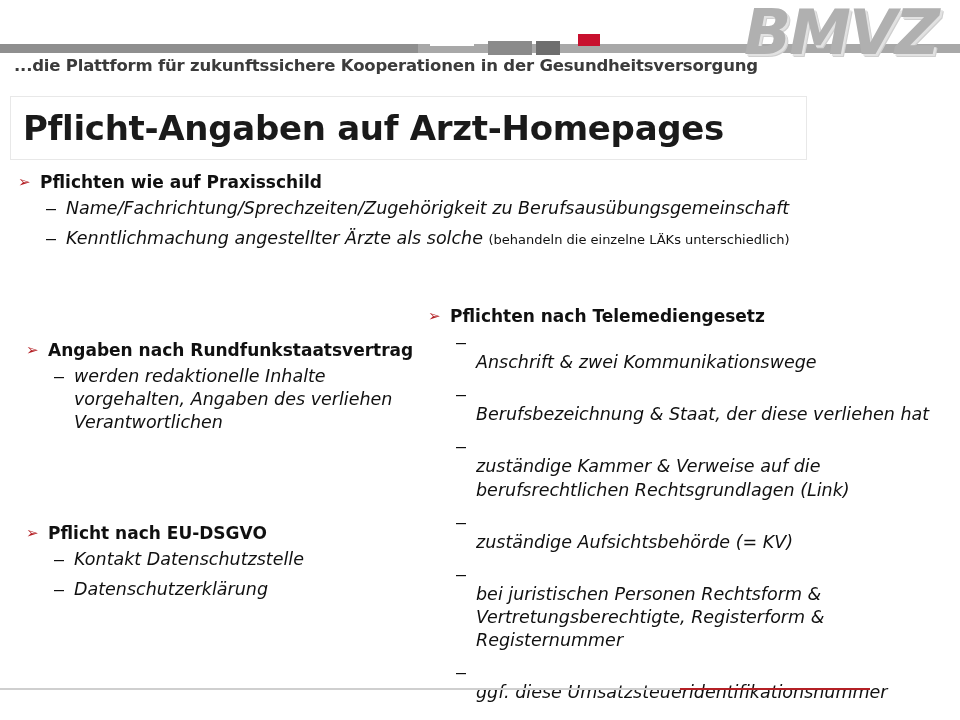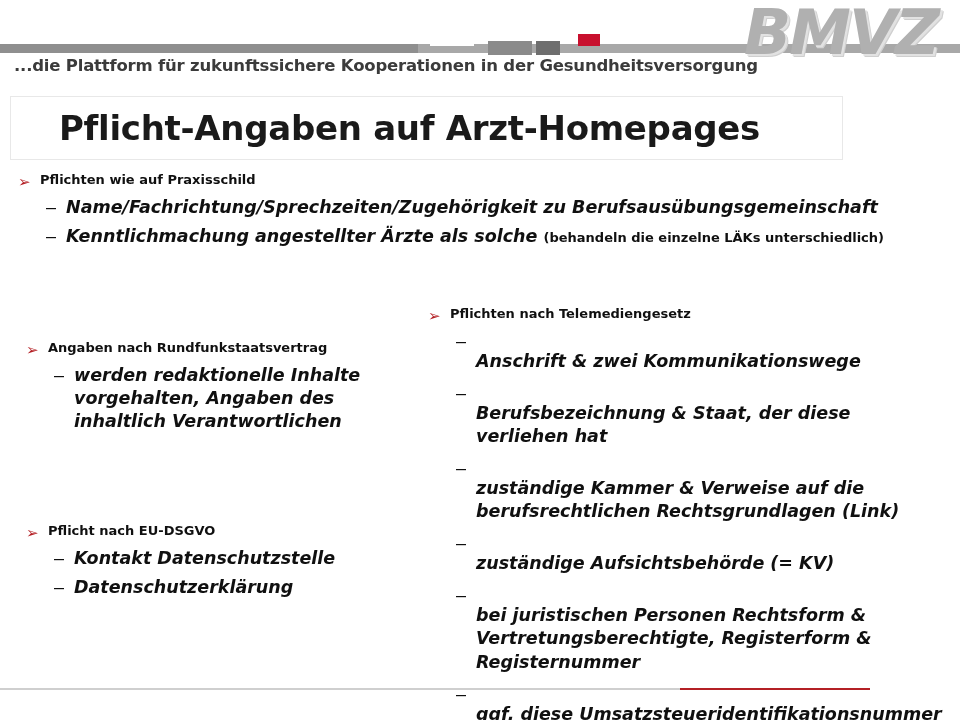--- a/index.html
+++ b/index.html
@@ -77,21 +77,20 @@
   .title-box {
     position: absolute;
     left: 10px;
     top: 96px;
     width: 795px;
     height: 62px;
     background: #ffffff;
     border: 1px solid #e8e8e8;
     display: flex;
     align-items: center;
-    padding-left: 36px;
   }
   .title-text {
     font-family: "DejaVu Sans", sans-serif;
     font-weight: bold;
     font-size: 34px;
     color: #1a1a1a;
     padding-left: 12px;
     letter-spacing: -0.3px;
   }
 
@@ -107,21 +106,21 @@
     color: #b42025;
     font-size: 15px;
     line-height: 1.25;
     width: 22px;
     flex: 0 0 22px;
     padding-top: 1px;
   }
   .l1-text {
     font-family: "DejaVu Sans", sans-serif;
     font-weight: bold;
-    font-size: 13px;
+    font-size: 17px;
     color: #101010;
     line-height: 1.25;
   }
 
   .bullet-l2 {
     display: flex;
     align-items: flex-start;
     margin-bottom: 6px;
   }
   .dash {
@@ -131,21 +130,20 @@
     flex: 0 0 20px;
     line-height: 1.3;
     font-family: "Liberation Sans", sans-serif;
   }
   .l2-text {
     font-family: "DejaVu Sans", sans-serif;
     font-style: italic;
     font-size: 17.5px;
     color: #101010;
     line-height: 1.32;
-    font-weight: bold;
   }
   .l2-text .small {
     font-size: 13px;
     font-style: normal;
     font-family: "DejaVu Sans", sans-serif;
     text-align: center;
   }
 
   
   #sec-praxisschild { left: 18px; top: 172px; width: 920px; }
@@ -215,21 +213,21 @@
   </div>
 </div>
 
 <div class="block" id="sec-rundfunk">
   <div class="bullet-l1">
     <span class="arrow">➢</span>
     <span class="l1-text">Angaben nach Rundfunkstaatsvertrag</span>
   </div>
   <div class="bullet-l2">
     <span class="dash">–</span>
-    <span class="l2-text">werden redaktionelle Inhalte vorgehalten, Angaben des inhaltlich Verantwortlichen</span>
+    <span class="l2-text">werden redaktionelle Inhalte vorgehalten, Angaben des verliehen Verantwortlichen</span>
   </div>
 </div>
 
 <div class="block" id="sec-dsgvo">
   <div class="bullet-l1">
     <span class="arrow">➢</span>
     <span class="l1-text">Pflicht nach EU-DSGVO</span>
   </div>
   <div class="bullet-l2">
     <span class="dash">–</span>

